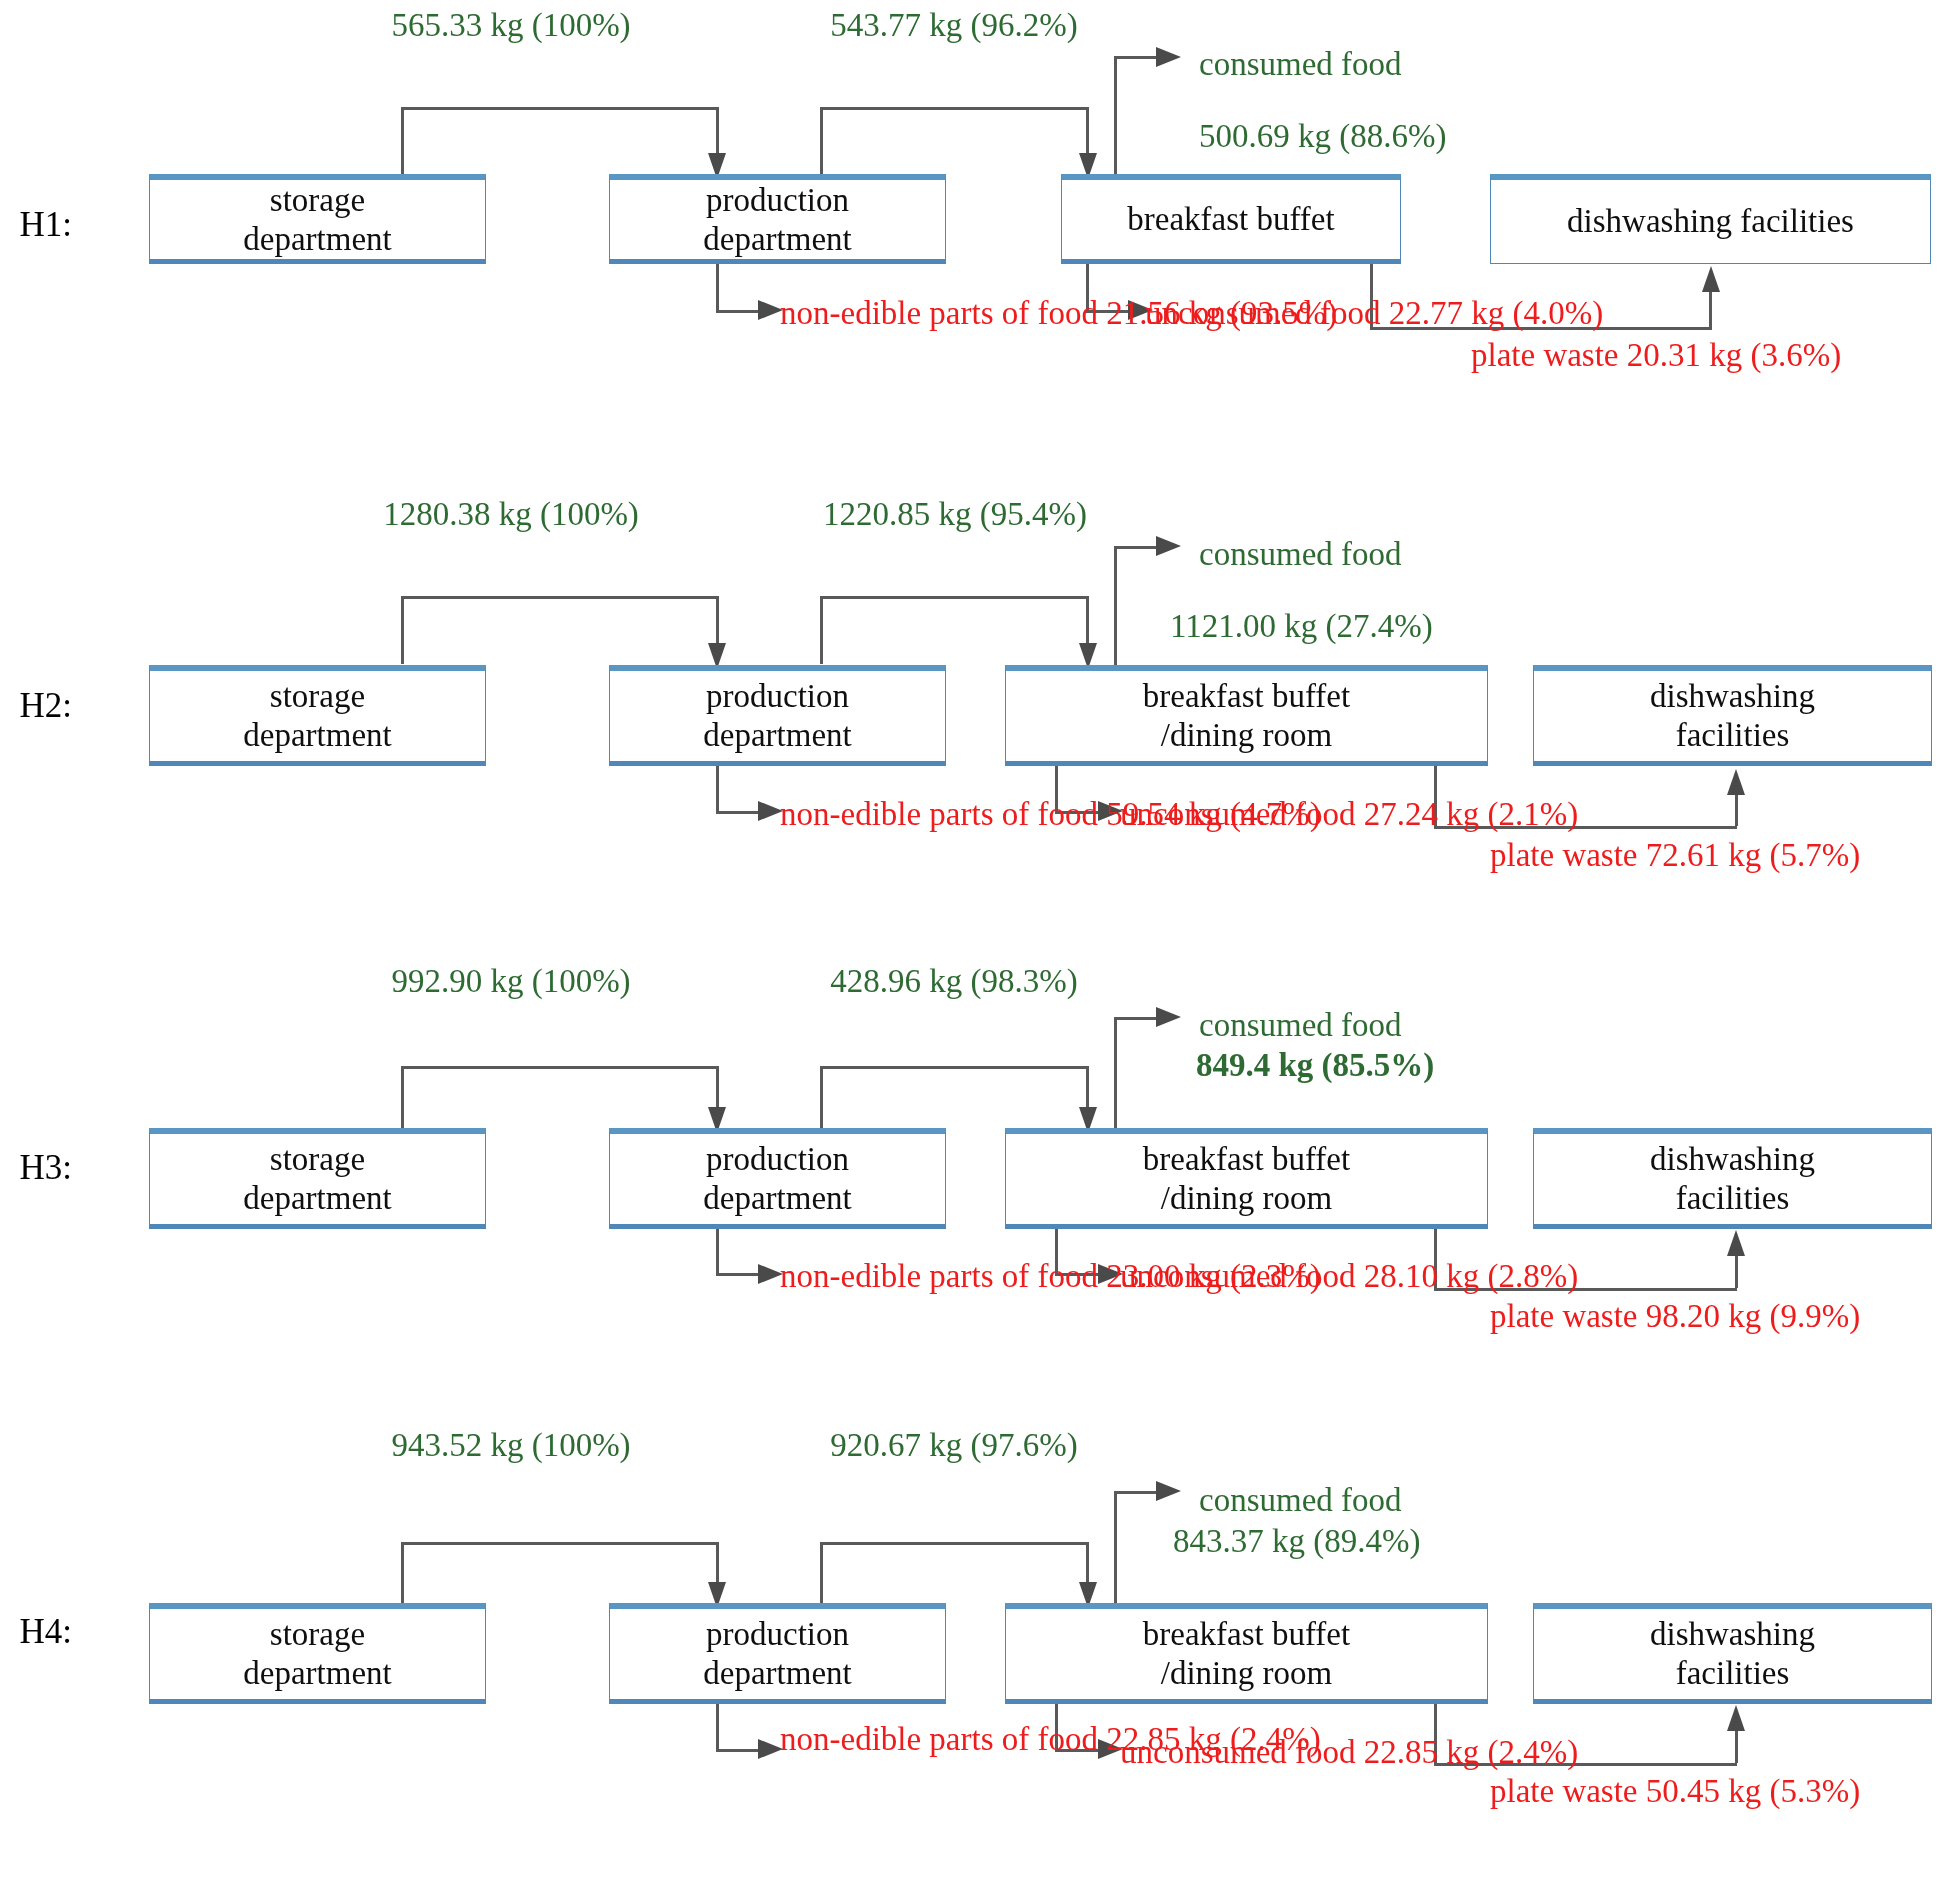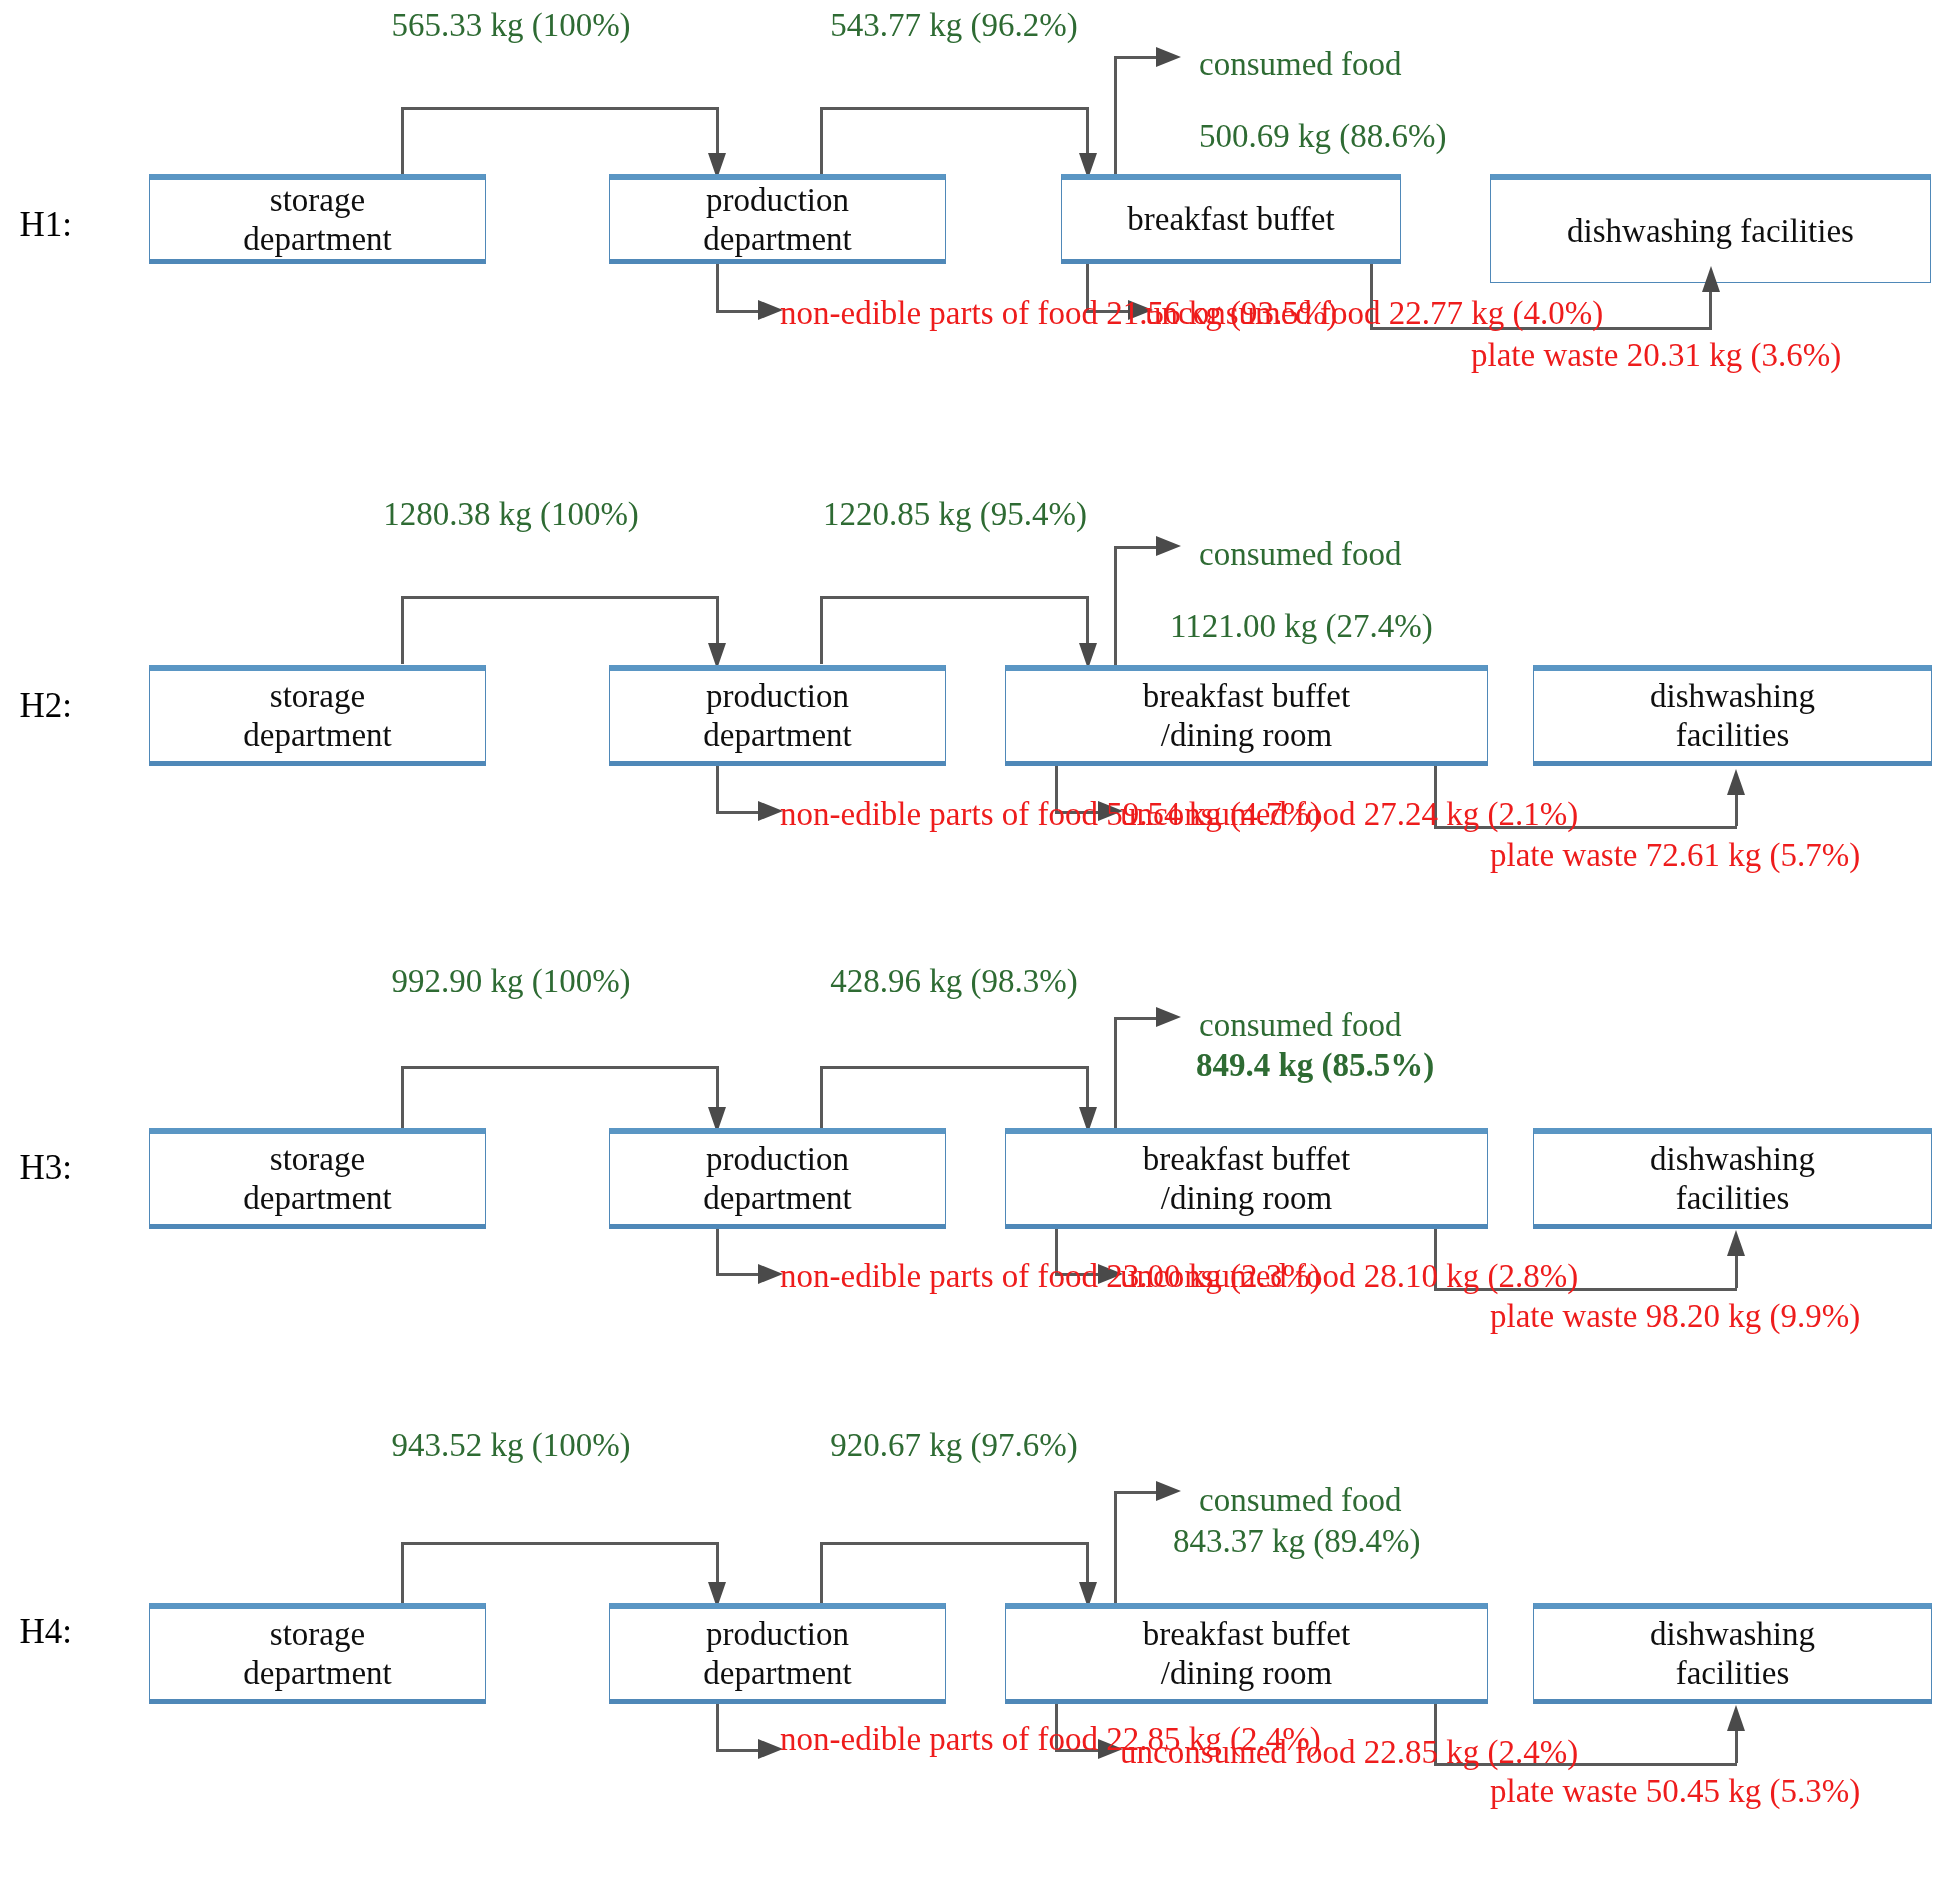--- a/index.html
+++ b/index.html
@@ -117,21 +117,21 @@
     <span>storage</span>
     <span>department</span>
   </div>
   <div class="nodebox" style="left:609px;top:174px;width:337px;height:90px;">
     <span>production</span>
     <span>department</span>
   </div>
   <div class="nodebox" style="left:1061px;top:174px;width:340px;height:90px;">
     <span>breakfast buffet</span>
   </div>
-  <div class="nodebox plainbot" style="left:1490px;top:174px;width:441px;height:109px;">
+  <div class="nodebox plainbot" style="left:1490px;top:174px;width:441px;height:90px;">
     <span>dishwashing facilities</span>
   </div>
 
   <div class="vline" style="left:716px;top:264px;height:48px;"></div>
   <div class="hline" style="left:716px;top:310px;width:45px;"></div>
   <div class="arrright" style="left:758px;top:300px;"></div>
 
   <div class="vline" style="left:1086px;top:264px;height:48px;"></div>
   <div class="hline" style="left:1086px;top:310px;width:45px;"></div>
   <div class="arrright" style="left:1128px;top:300px;"></div>

